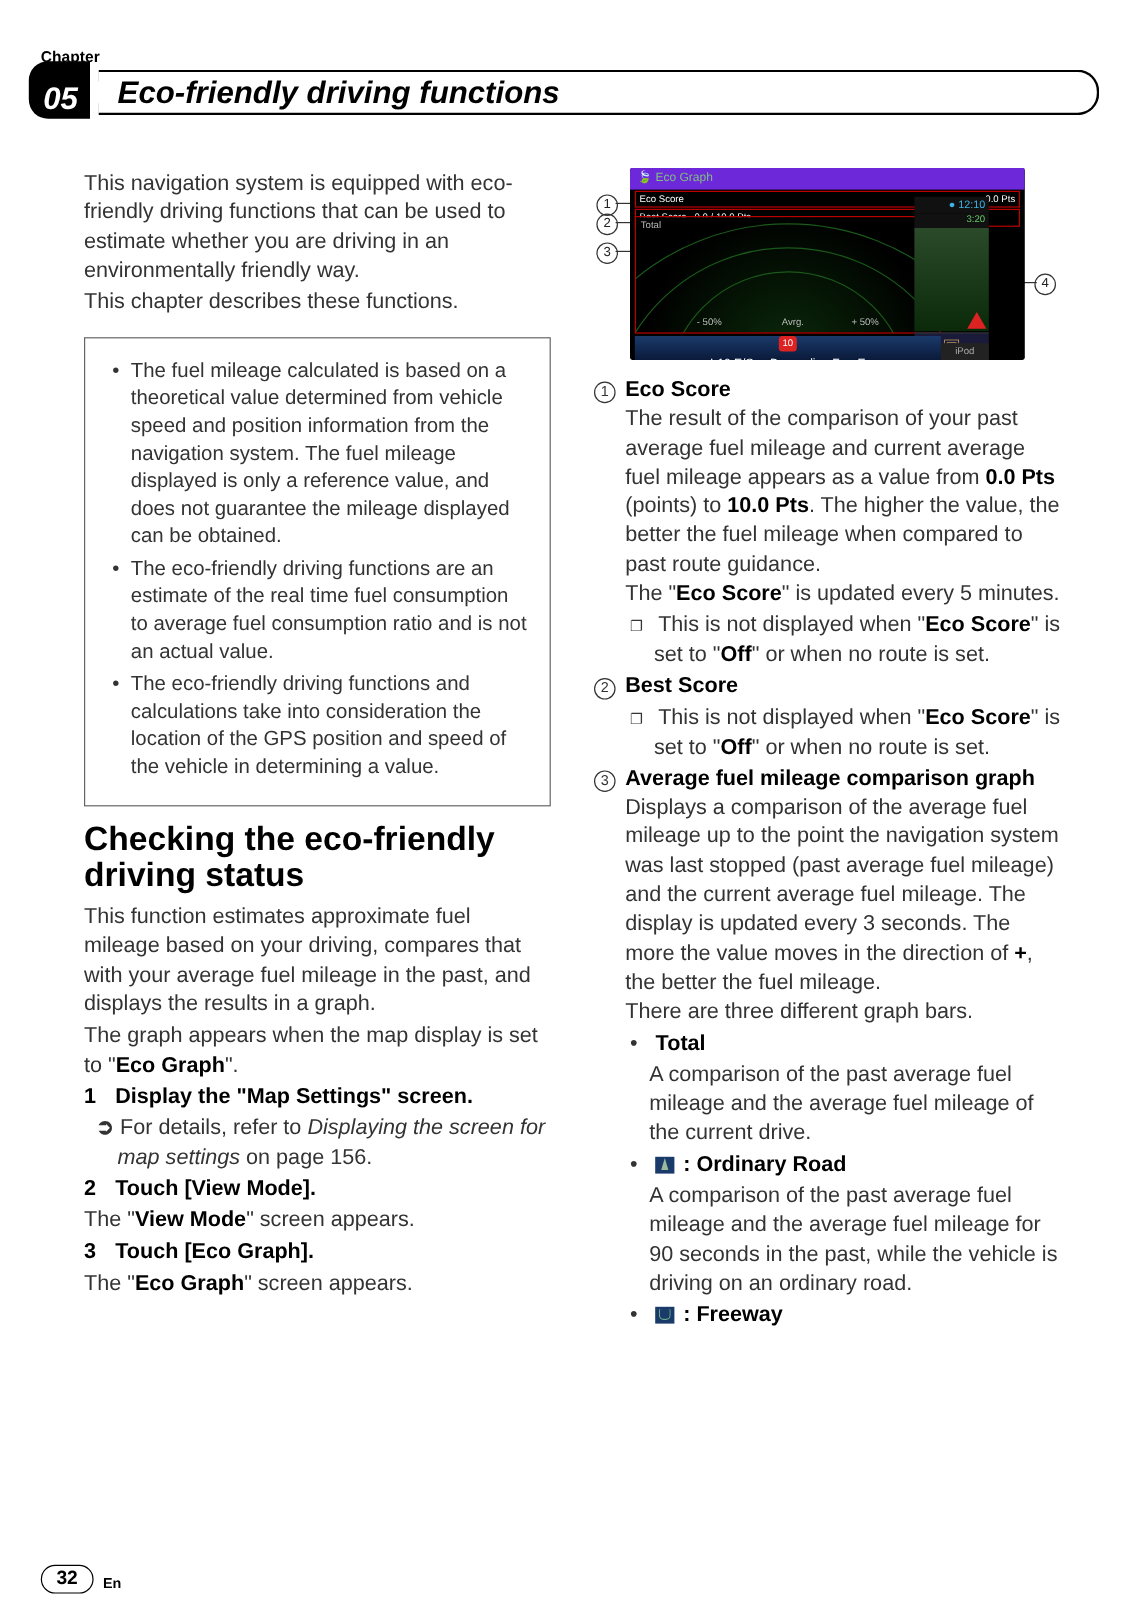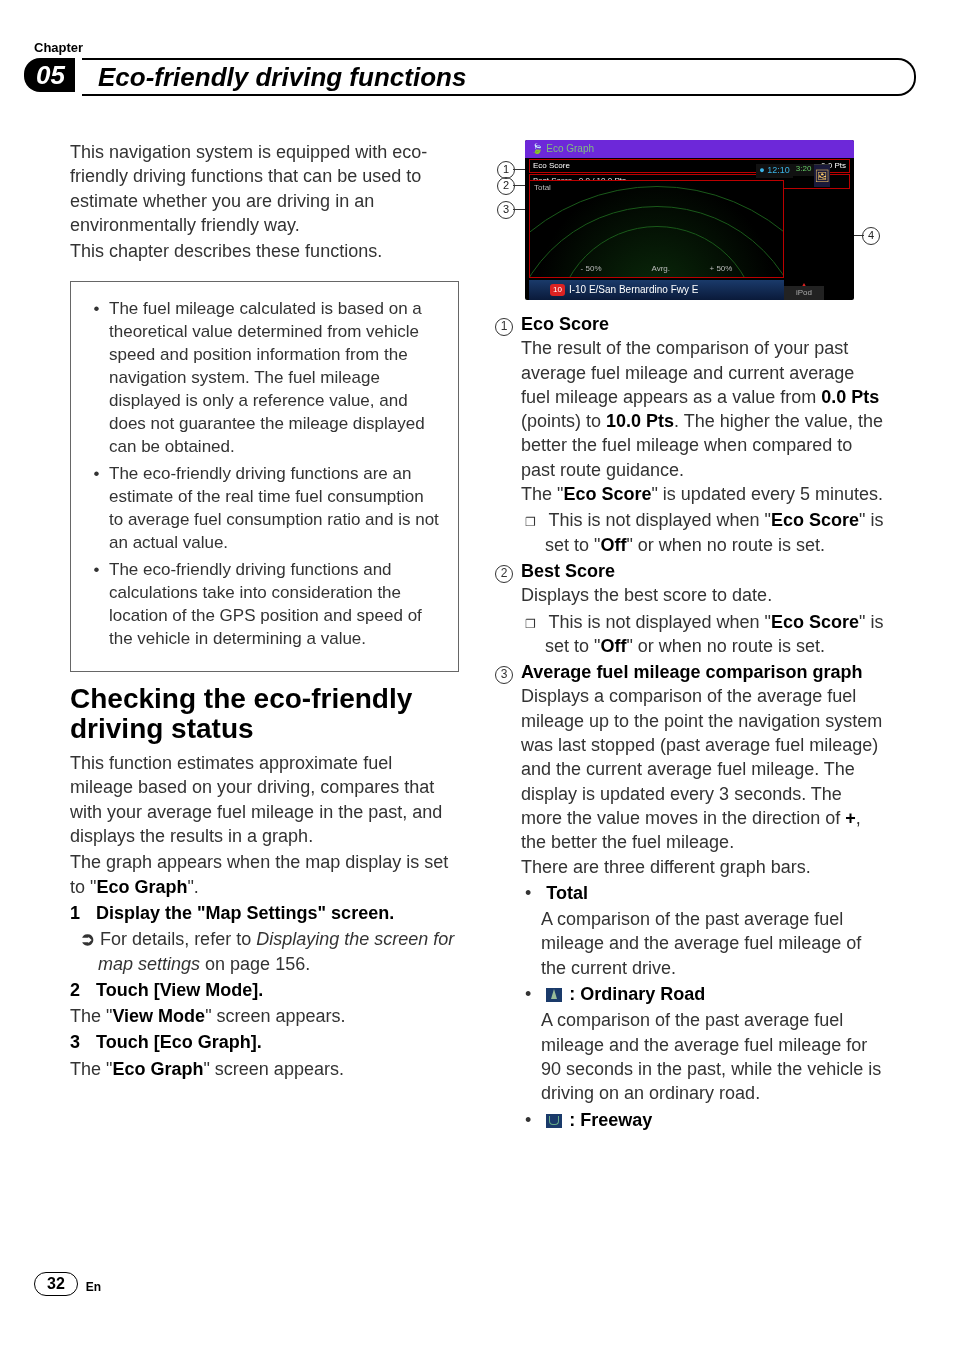--- a/index.html
+++ b/index.html
@@ -35,21 +35,21 @@
     height: 34px;
     display: flex;
     align-items: center;
   }
   .chapter-num {
     background: #000;
     color: #fff;
     font-weight: bold;
     font-style: italic;
     font-size: 26px;
-    padding: 2px 10px 2px 12px;
+    padding: 16px 10px 2px 12px;
     border-radius: 16px 0 0 16px;
     display: inline-flex;
     align-items: center;
     height: 30px;
   }
   .chapter-title-wrap {
     position: absolute;
     left: 82px;
     top: 58px;
     right: 38px;
@@ -196,22 +196,21 @@
     color: #bbb;
     font-size: 8px;
   }
   .side-strip {
     position: absolute;
     right: 30px;
     top: 24px;
     bottom: 0;
     width: 62px;
     display: flex;
-    flex-direction: row;
-    justify-content: center;
+    flex-direction: column;
   }
   .side-block {
     flex: 1;
     background: linear-gradient(#2a4a2a, #0a2a0a);
     margin-bottom: 1px;
     position: relative;
   }
   .side-clock {
     height: 14px;
     flex: none;
@@ -254,22 +253,23 @@
     position: absolute;
     bottom: 0;
     left: 4px;
     right: 70px;
     height: 20px;
     background: linear-gradient(#1a3a6a, #0a1a3a);
     color: #fff;
     font-size: 10px;
     display: flex;
     align-items: center;
-    padding: 0 21px;
+    padding: 0 0;
     gap: 4px;
+    flex-direction: column;
   }
   .route-shield {
     background: #d22;
     color: #fff;
     font-size: 8px;
     padding: 1px 3px;
     border-radius: 3px;
   }
   .ipod-tag {
     position: absolute;
@@ -396,21 +396,21 @@
     left: 3px; top: 2px;
     width: 8px; height: 8px;
     border: 1px solid #6a8;
     border-top: none;
     border-radius: 0 0 4px 4px;
   }
 
   
   .footer {
     position: absolute;
-    bottom: 56px;
+    bottom: 24px;
     left: 34px;
     display: flex;
     align-items: center;
     gap: 8px;
   }
   .page-oval {
     border: 1.5px solid #000;
     border-radius: 14px;
     padding: 2px 12px;
     font-weight: bold;
@@ -545,21 +545,20 @@
                 <span>This is not displayed when "</span><span class="bold">Eco Score</span><span>" is set to "</span><span class="bold">Off</span><span>" or when no route is set.</span>
               </li>
             </ul>
           </div>
         </div>
 
         <div class="enum-item">
           <div class="enum-num"><span class="circ">2</span></div>
           <div class="enum-body">
             <div class="enum-title">Best Score</div>
-            <div>Displays the best score to date.</div>
             <ul class="sub-ul">
               <li>
                 <span>This is not displayed when "</span><span class="bold">Eco Score</span><span>" is set to "</span><span class="bold">Off</span><span>" or when no route is set.</span>
               </li>
             </ul>
           </div>
         </div>
 
         <div class="enum-item">
           <div class="enum-num"><span class="circ">3</span></div>

